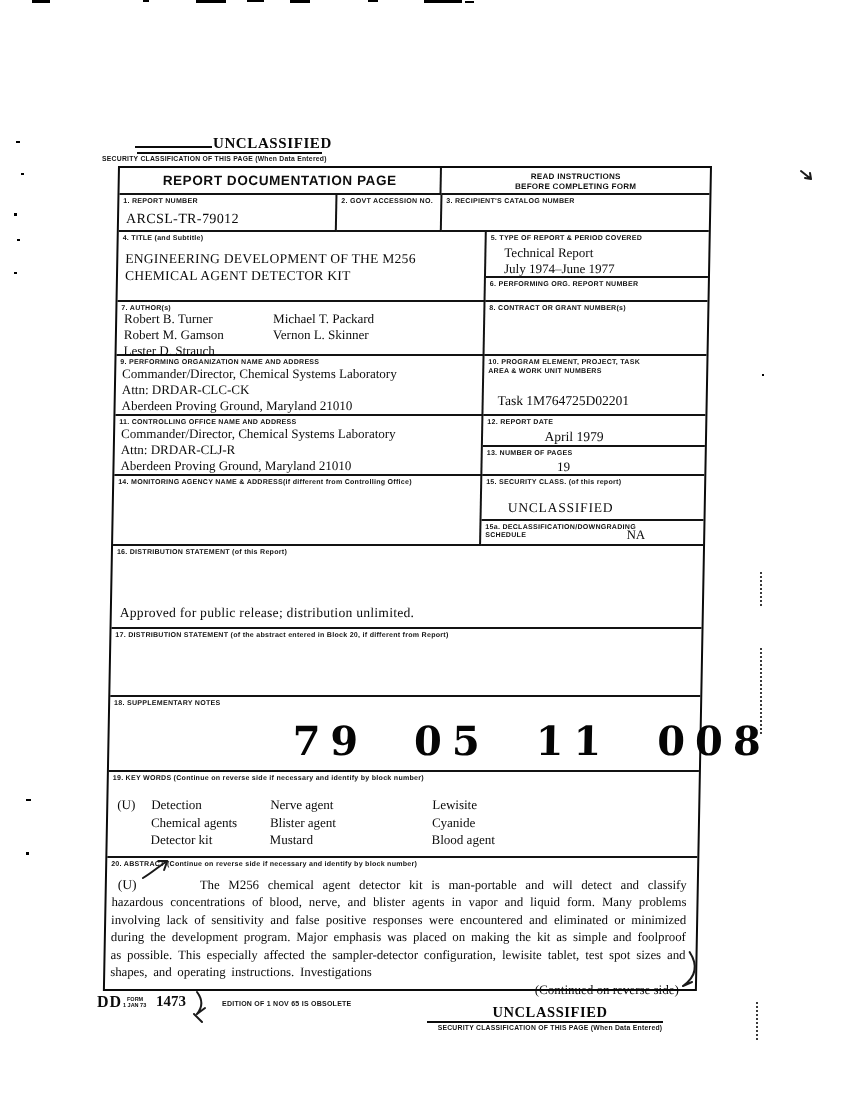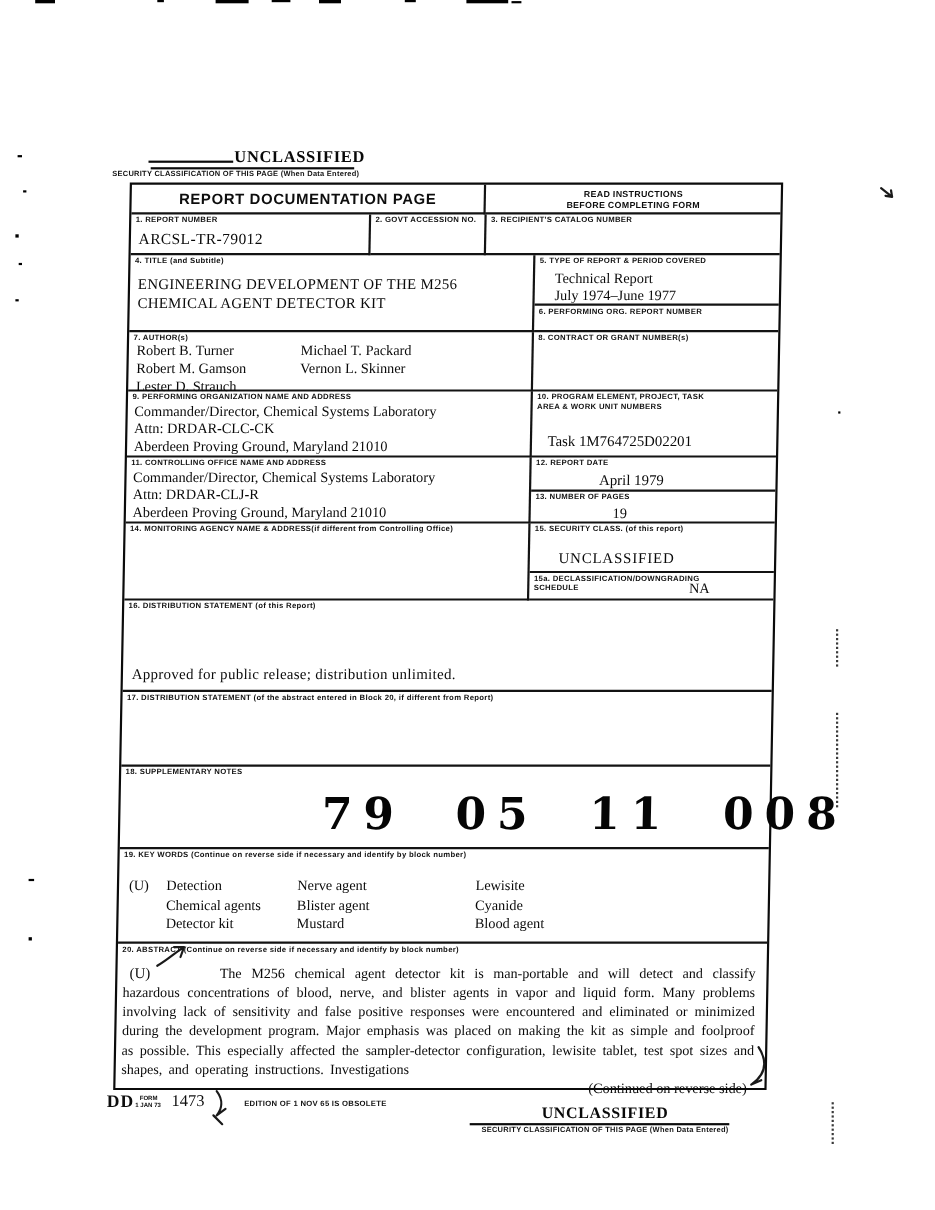--- a/index.html
+++ b/index.html
@@ -219,21 +219,21 @@
       <path d="M16,2 C24,14 24,26 10,36 M10,36 l9,-4"></path>
     </svg>
   </div>
 </div>
 
 <div class="abs" style="left:97px;top:993px;font-family:'Liberation Serif',serif;font-weight:bold;font-size:16px;letter-spacing:1px;">DD</div>
 <div class="abs" style="left:123px;top:996px;font-size:5.5px;font-weight:bold;line-height:6px;">
   <div style="padding-left:4px;">FORM</div>
   <div>1 JAN 73</div>
 </div>
-<div class="abs" style="left:156px;top:993px;font-family:'Liberation Serif',serif;font-weight:normal;font-size:15px;">1473</div>
+<div class="abs" style="left:156px;top:993px;font-family:'Liberation Serif',serif;font-weight:bold;font-size:15px;">1473</div>
 <svg class="mark" style="left:193px;top:990px;" width="22" height="34" viewBox="0 0 22 34">
   <path d="M4,2 C10,10 9,18 4,24 M4,24 l8,-6 M1,24 l8,8"></path>
 </svg>
 <div class="abs caption" style="left:222px;top:1000px;font-size:7px;">EDITION OF 1 NOV 65 IS OBSOLETE</div>
 
 <div class="class-word" style="left:425px;top:1004px;width:250px;text-align:center;font-size:14.5px;">UNCLASSIFIED</div>
 <div class="rule" style="left:427px;top:1021px;width:236px;"></div>
 <div class="caption" style="left:425px;top:1024px;width:250px;text-align:center;">SECURITY CLASSIFICATION OF THIS PAGE (When Data Entered)</div>
 
 </body></html>

